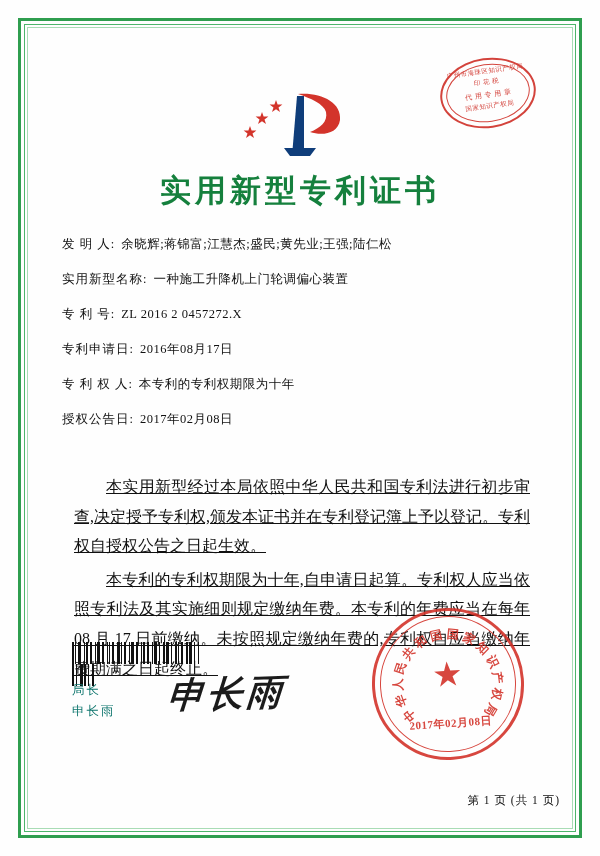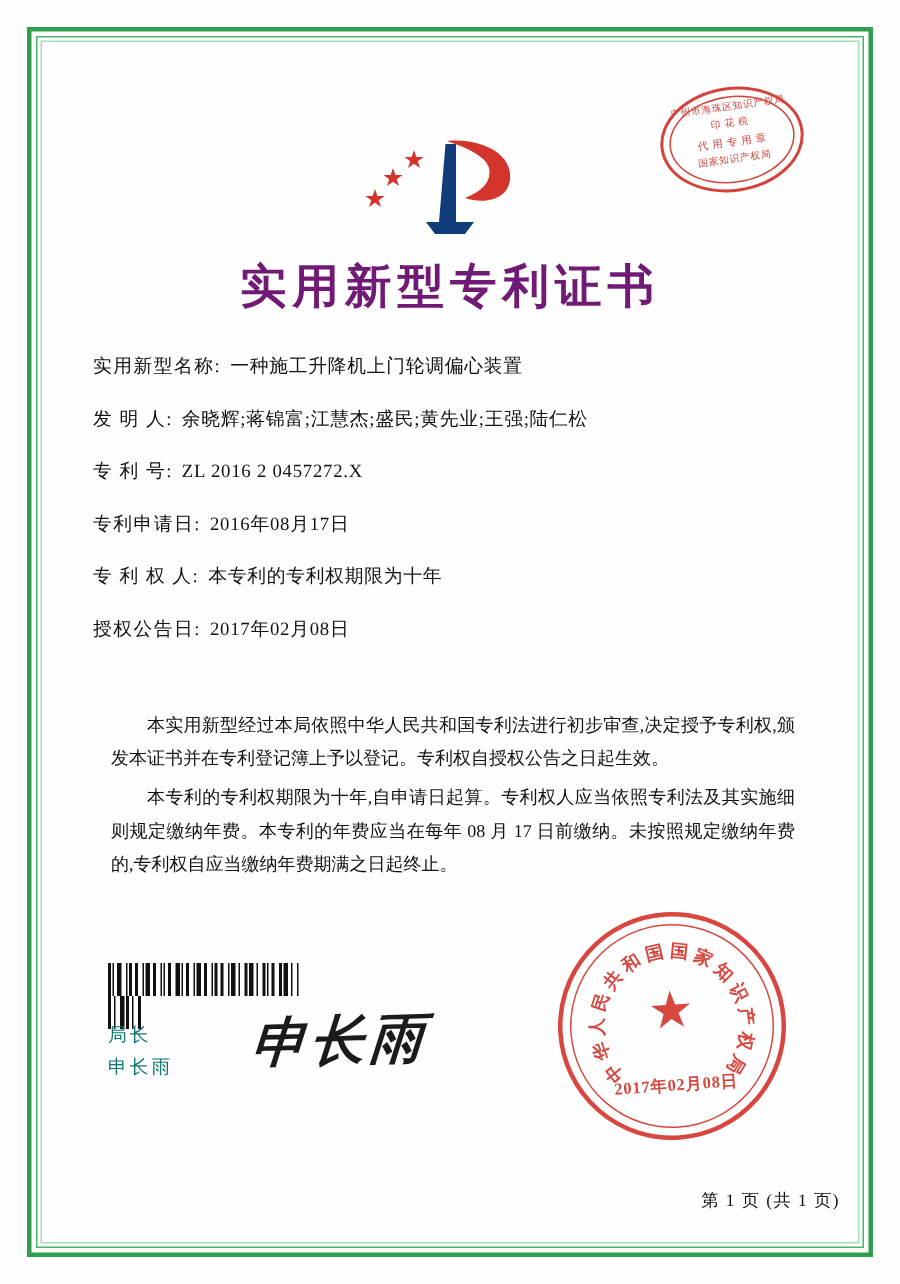--- a/index.html
+++ b/index.html
@@ -136,21 +136,21 @@
   .title {
     position: absolute;
     left: 0;
     right: 0;
     top: 130px;
     text-align: center;
     font-family: "DejaVu Serif", "Liberation Serif", serif;
     font-size: 31px;
     font-weight: bold;
     letter-spacing: 4px;
-    color: #701a75;
+    color: #15803d;
   }
 
   
   .fields {
     position: absolute;
     left: 22px;
     right: 22px;
     top: 196px;
   }
   .field-row {
@@ -169,24 +169,25 @@
     margin-left: 6px;
     letter-spacing: .5px;
   }
 
   
   .paras {
     position: absolute;
     left: 34px;
     right: 30px;
     top: 432px;
-    font-size: 12px;
+    font-size: 16px;
     line-height: 1.85;
     color: #111;
     text-align: justify;
+    text-decoration: underline;
   }
   .para {
     text-indent: 2em;
     margin: 0 0 4px 0;
   }
 
   
   .barcode {
     position: absolute;
     left: 32px;
@@ -320,26 +321,26 @@
           <path d="M57 14 L64 14 L64 74 L52 74 Z"></path>
           <path d="M50 74 L70 74 L76 66 L44 66 Z"></path>
         </g>
       </svg>
     </div>
 
     <div class="title">实用新型专利证书</div>
 
     <div class="fields">
       <div class="field-row">
+        <span class="field-label">发 明 人:</span>
+        <span class="field-value">余晓辉;蒋锦富;江慧杰;盛民;黄先业;王强;陆仁松</span>
+      </div>
+      <div class="field-row">
         <span class="field-label">实用新型名称:</span>
         <span class="field-value">一种施工升降机上门轮调偏心装置</span>
-      </div>
-      <div class="field-row">
-        <span class="field-label">发 明 人:</span>
-        <span class="field-value">余晓辉;蒋锦富;江慧杰;盛民;黄先业;王强;陆仁松</span>
       </div>
       <div class="field-row">
         <span class="field-label">专 利 号:</span>
         <span class="field-value">ZL 2016 2 0457272.X</span>
       </div>
       <div class="field-row">
         <span class="field-label">专利申请日:</span>
         <span class="field-value">2016年08月17日</span>
       </div>
       <div class="field-row">

